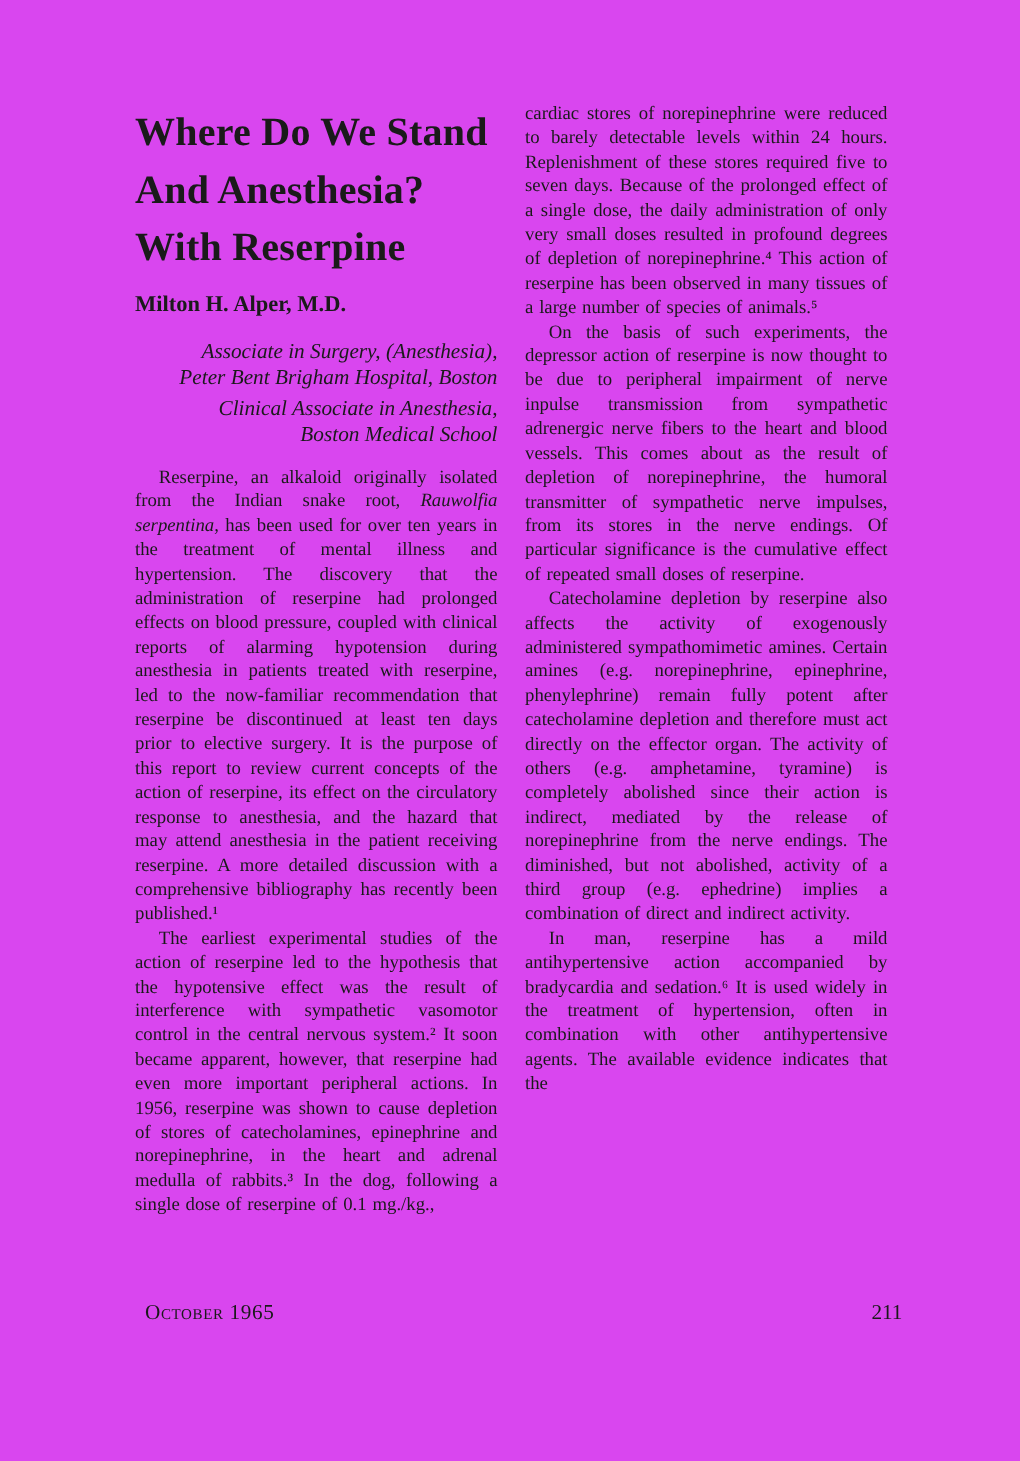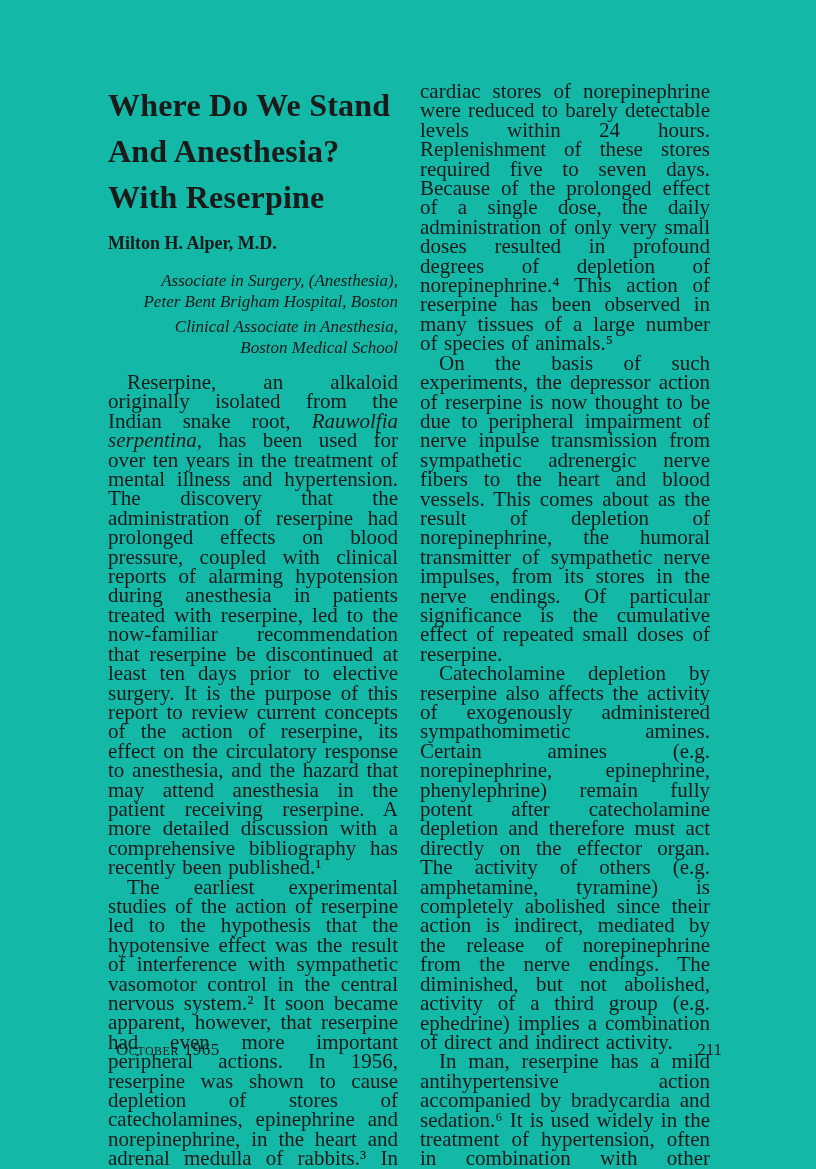--- a/index.html
+++ b/index.html
@@ -1,21 +1,21 @@
 <!DOCTYPE html>
 <html><head>
 <meta charset="utf-8">
 <style>
   html, body { margin: 0; padding: 0; background: #e8e8e8; }
   .page {
     position: relative;
     width: 816px;
     height: 1169px;
     margin: 0 auto;
-    background: #14b8a6;
+    background: #d946ef;
     color: #1a1a1a;
     font-family: "Liberation Serif", "DejaVu Serif", serif;
     overflow: hidden;
   }
   .text-block {
     position: absolute;
     left: 108px;
     top: 82px;
     width: 602px;
     display: grid;
@@ -44,21 +44,21 @@
     font-style: italic;
     line-height: 21px;
     margin: 0 0 15px 0;
   }
   .affiliation .aff-group { margin: 0 0 4px 0; text-align: right; }
   .affiliation .aff-line { display: block; }
 
   
   .body-para {
     margin: 0;
-    font-size: 21px;
+    font-size: 15px;
     line-height: 19.4px;
     text-align: justify;
     word-spacing: 0.06em;
     hyphens: auto;
     -webkit-hyphens: auto;
   }
   .body-para.indent { text-indent: 19px; }
   .seg.italic { font-style: italic; }
 
   

